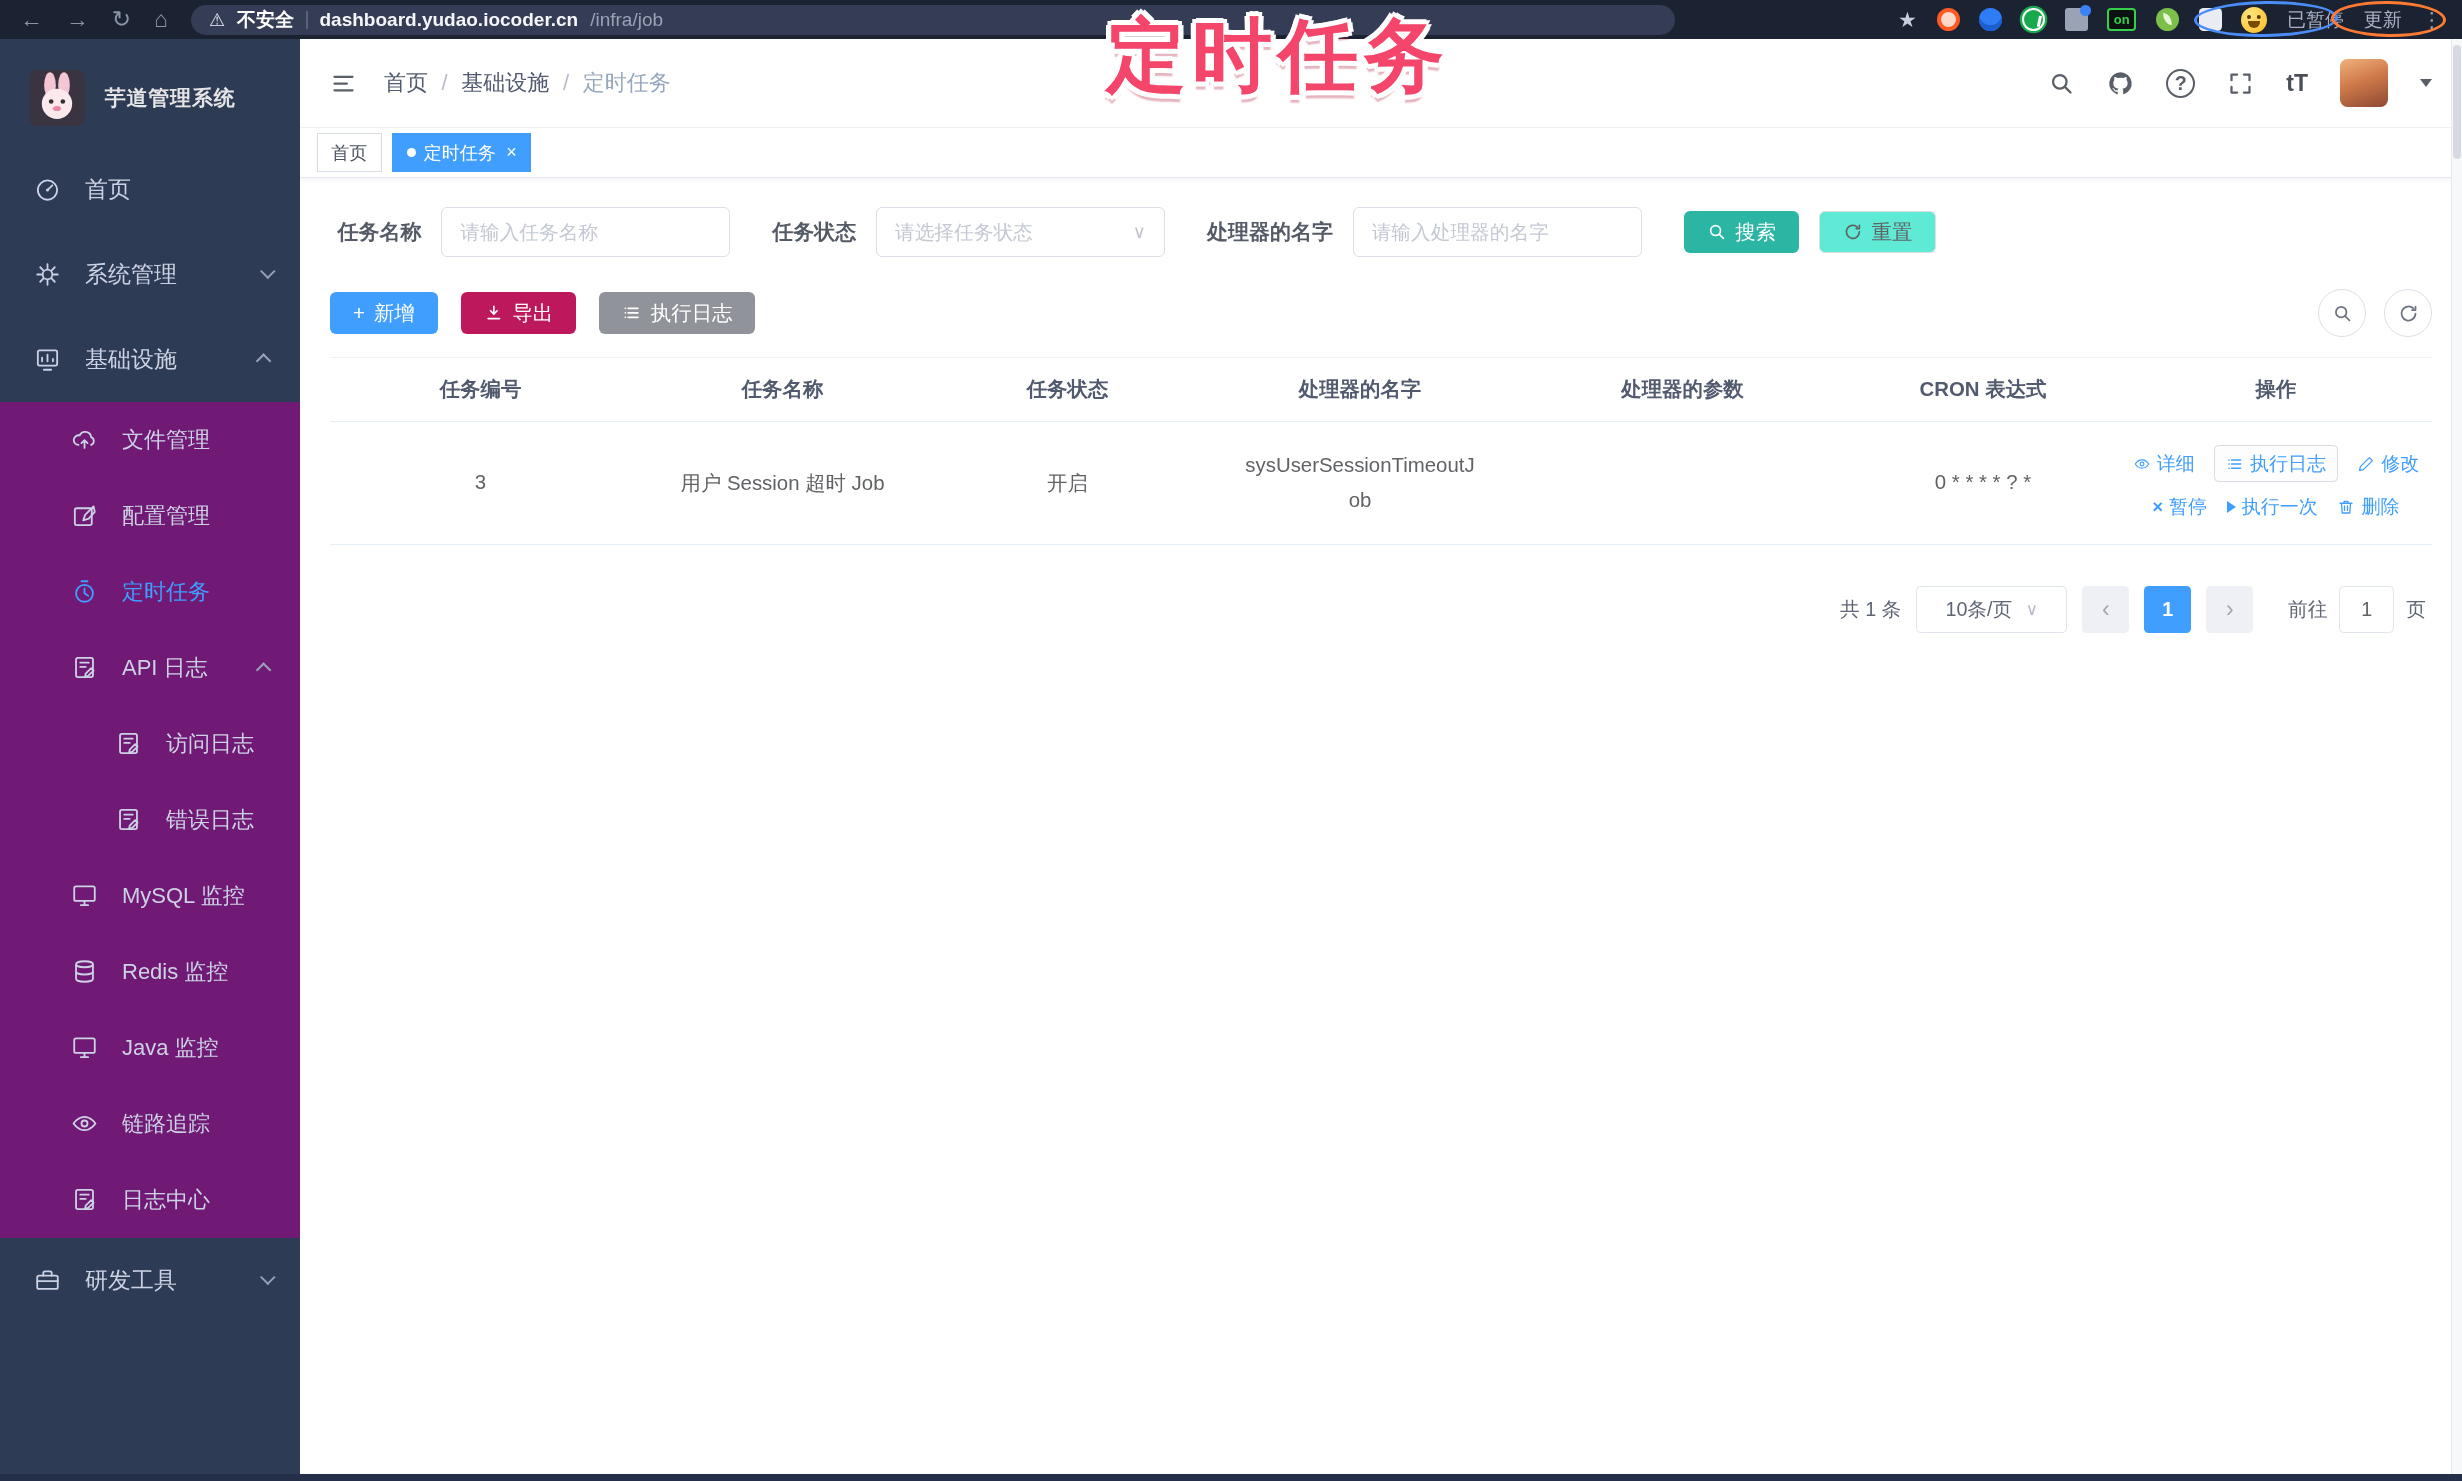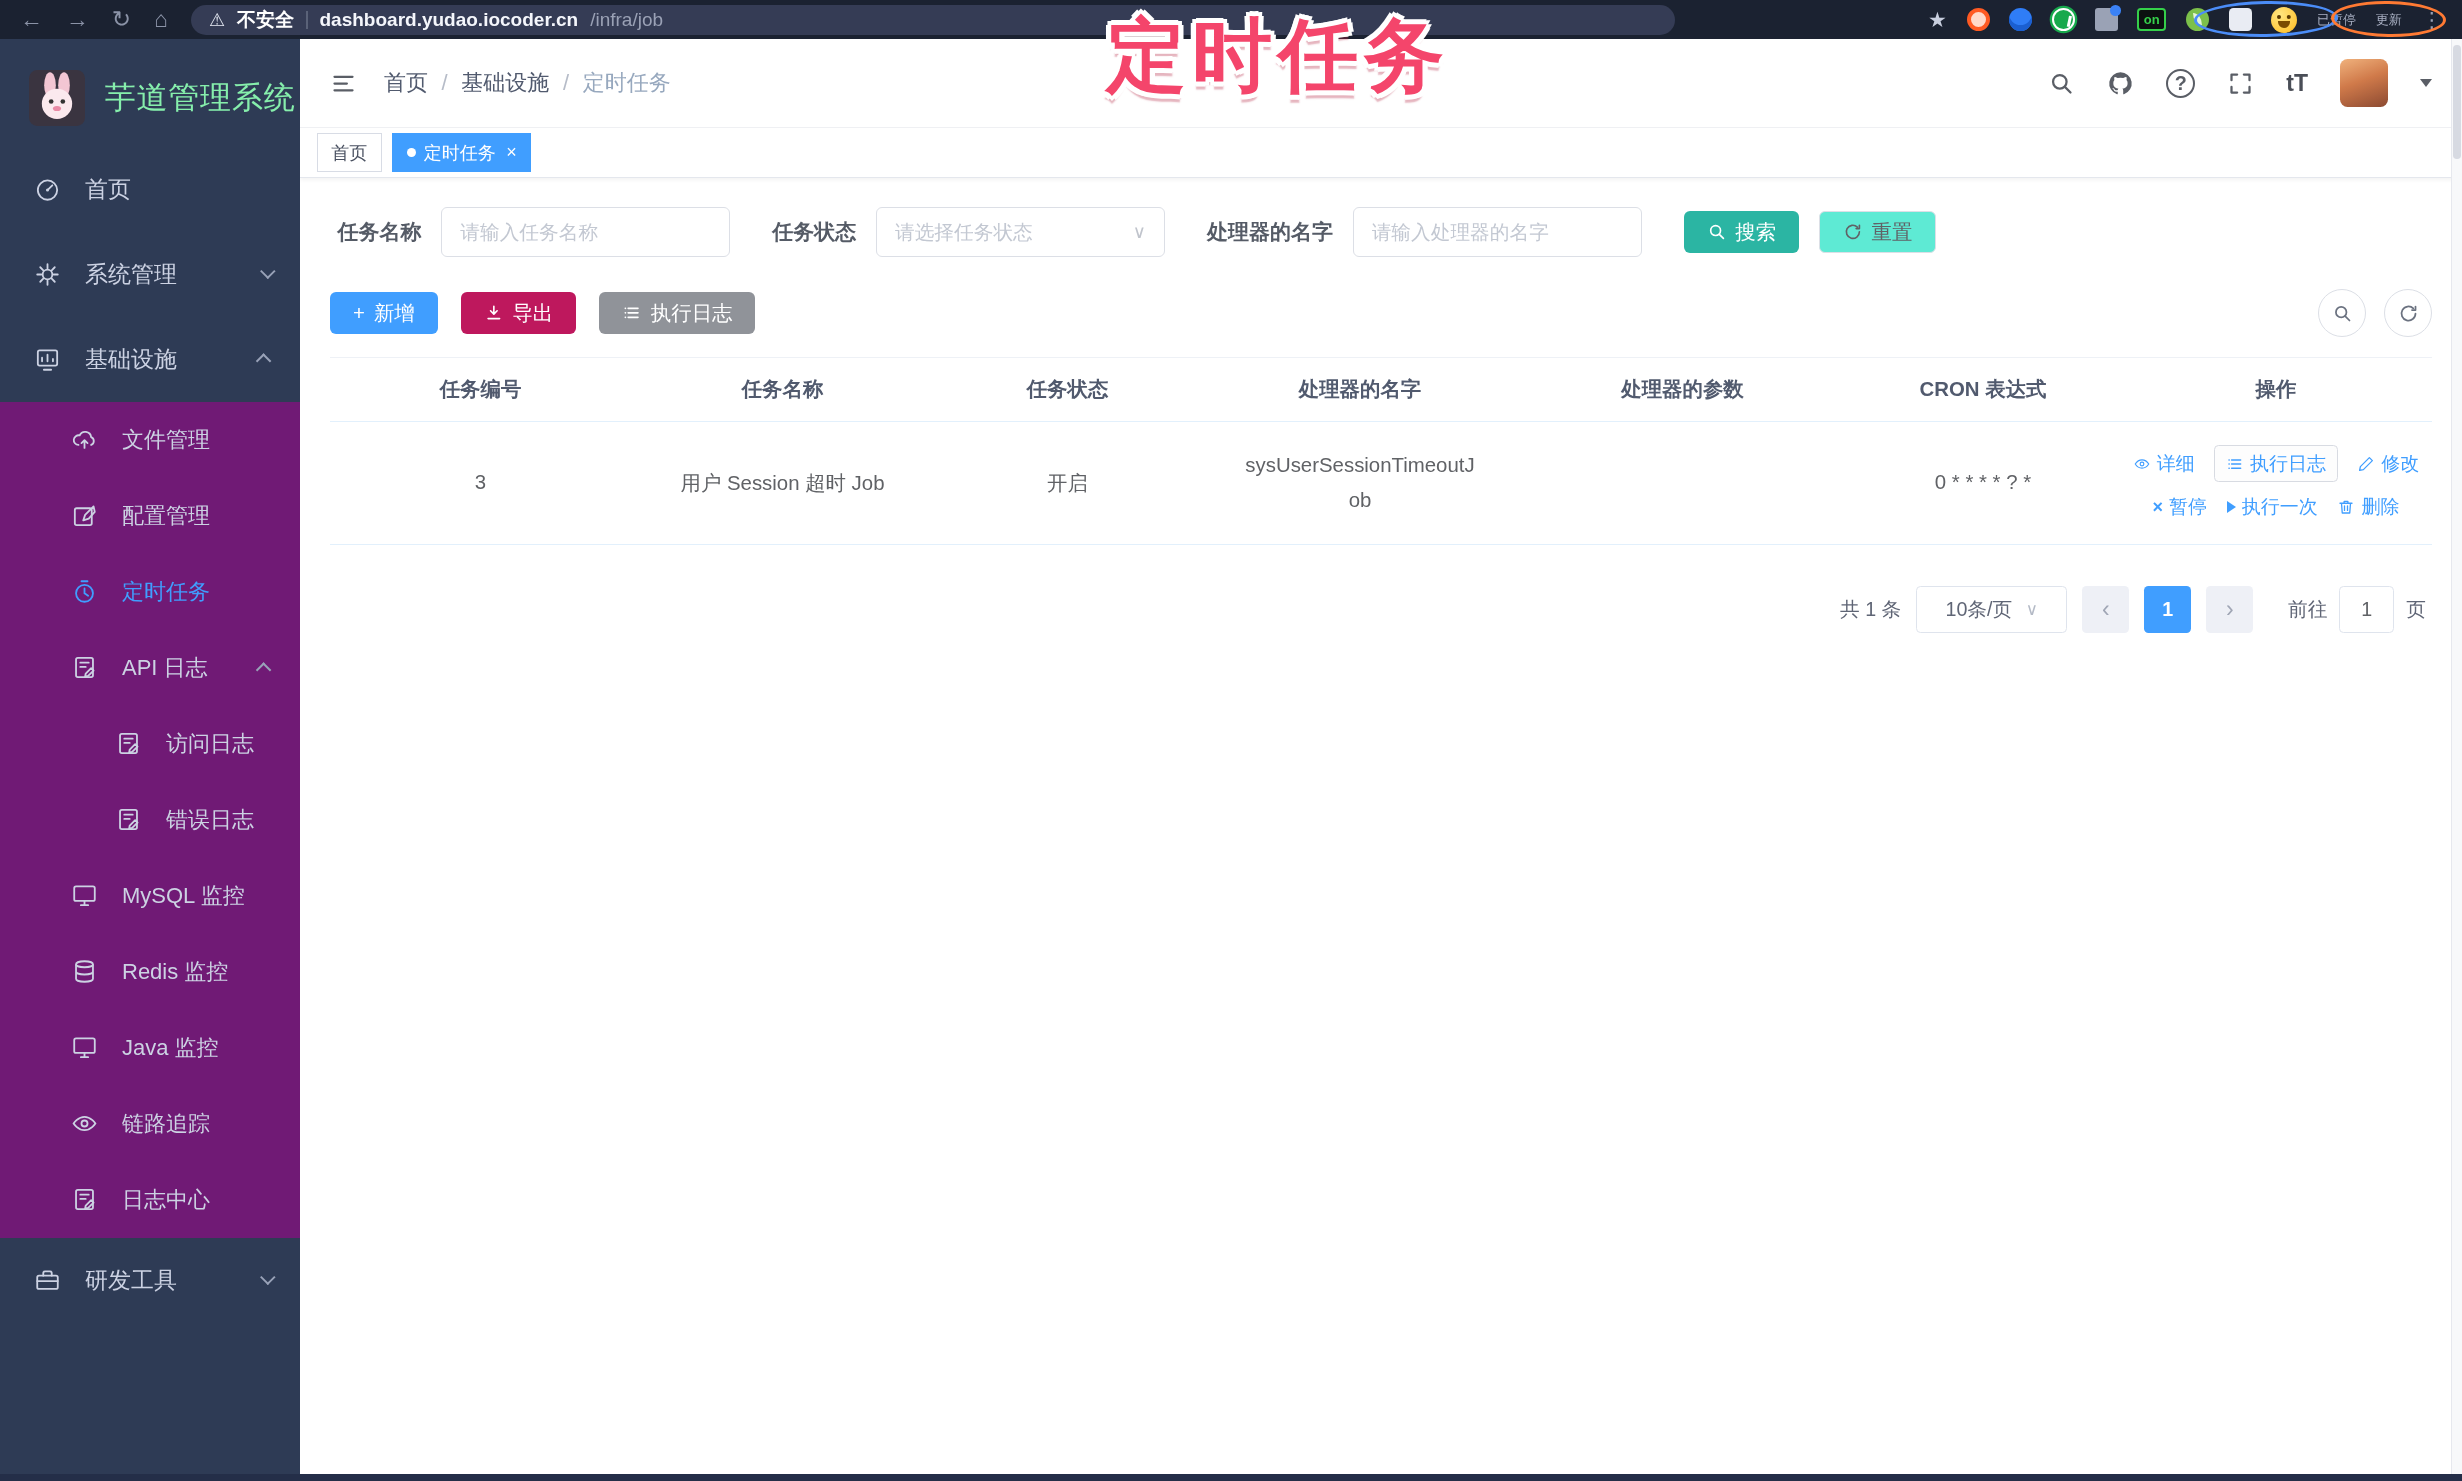--- a/index.html
+++ b/index.html
@@ -24,34 +24,34 @@
   .ext-green:after { content:""; position:absolute; left:6px; top:4.5px; width:7.6px; height:10.6px; border-right:3px solid #fff; transform:rotate(12deg); }
   .ext-grid { border-radius:3px; background:linear-gradient(#9aa2b5,#9aa2b5); position:relative; }
   .ext-grid:after { content:""; position:absolute; right:-3px; top:-3px; width:10.6px; height:10.6px; border-radius:50%; background:#3b82f6; }
   .onbadge { height:23px; padding:0 4.5px; background:#0c1210; border:2.3px solid #35d04a; border-radius:3.8px; color:#35d04a; font-size:13px; font-weight:bold; display:flex; align-items:center; }
   .ext-leaf { background:#7cc04a; position:relative; }
   .ext-leaf:after { content:""; position:absolute; left:6.8px; top:5.3px; width:9px; height:12px; background:#e7f5d8; border-radius:0 100% 0 100%; }
   .ext-puzzle { border-radius:4.5px; background:#e9ecf3; }
   .emojiface { width:26px; height:26px; border-radius:50%; background:radial-gradient(circle at 35% 30%, #ffe680, #ffc83d 70%, #e8a414); position:relative; flex:none; }
   .emojiface:before { content:""; position:absolute; left:6px; top:8.3px; width:3.8px; height:3.8px; border-radius:50%; background:#5b3a00; box-shadow:9.8px 0 0 #5b3a00; }
   .emojiface:after { content:""; position:absolute; left:6.8px; top:14.4px; width:12px; height:6.8px; border-radius:0 0 12px 12px; background:#7a4b00; }
-  .btext { color:#a9b0c3; font-size:13px; white-space:nowrap; }
+  .btext { color:#a9b0c3; font-size:19px; white-space:nowrap; }
   .bdots { color:#9aa1b5; font-size:21px; letter-spacing:0; }
   .oval { position:absolute; border-radius:50%; z-index:40; pointer-events:none; }
   .oval-blue { left:2194px; top:0.8px; width:144px; height:36px; border:3.8px solid #4b8df8; transform:rotate(-1deg); }
   .oval-orange { left:2331px; top:0.8px; width:115px; height:36px; border:3.8px solid #ff7a33; transform:rotate(1deg); }
 
   
   .shell { position:absolute; top:39px; left:0; right:0; bottom:0; display:flex; }
 
   
   .sidebar { width:300px; flex:none; background:#2e3b55; color:#ccd2e3; position:relative; }
   .logo-row { height:97px; display:flex; align-items:center; gap:19.7px; padding-left:29px; margin-top:10.6px; }
   .logo-img { width:56px; height:56px; border-radius:6px; overflow:hidden; flex:none; }
-  .app-title { font-size:31px; font-weight:normal; color:#86efac; letter-spacing:0.8px; }
+  .app-title { font-size:21px; font-weight:bold; color:#e5e5e5; letter-spacing:0.8px; }
   .mitem { height:85px; display:flex; align-items:center; gap:23px; padding:0 29px 0 33px; font-size:23px; cursor:pointer; }
   .mitem svg { width:29px; height:29px; flex:none; }
   .sub { background:#701a75; }
   .sub .mitem { height:76px; padding-left:70px; font-size:22px; }
   .sub .mitem.ind2 { padding-left:114px; }
   .mitem.active { color:#409eff; }
   .chev { width:11.4px; height:11.4px; border-right:2.3px solid #99a2b8; border-bottom:2.3px solid #99a2b8; margin-left:auto; flex:none; }
   .chev.down { transform:rotate(45deg) translateY(-3px); }
   .chev.up { transform:rotate(-135deg) translateY(-3px); }
 

